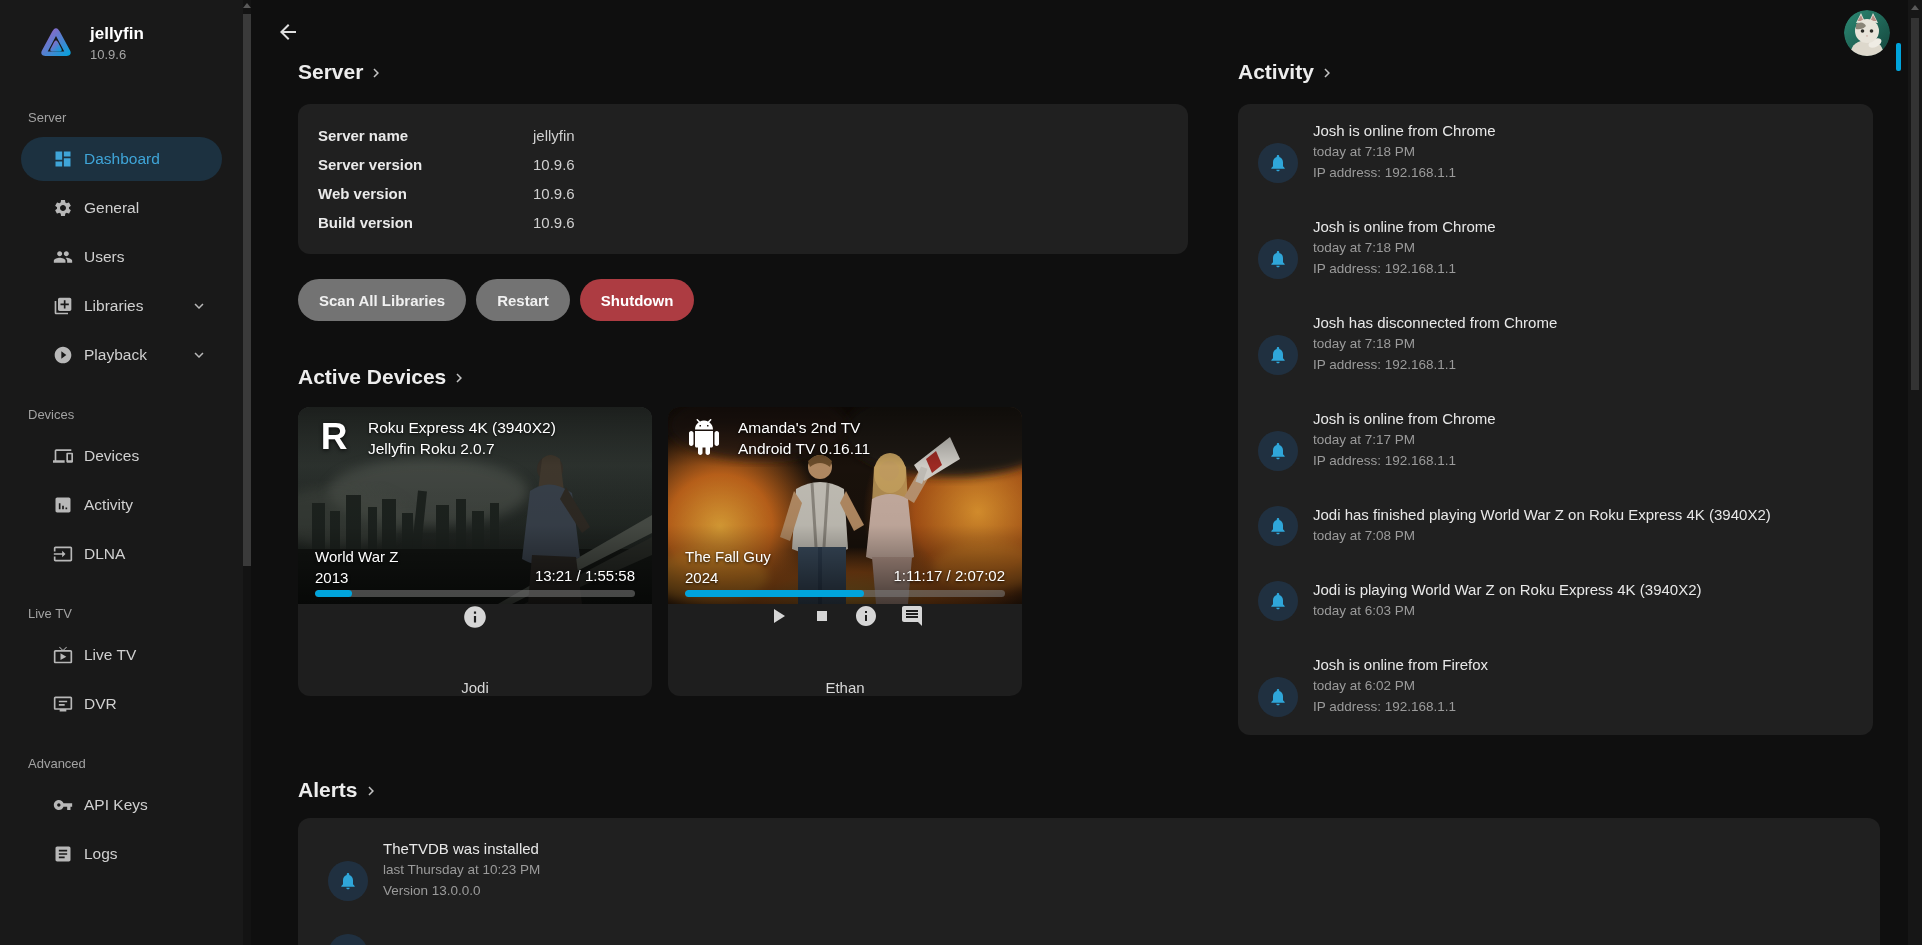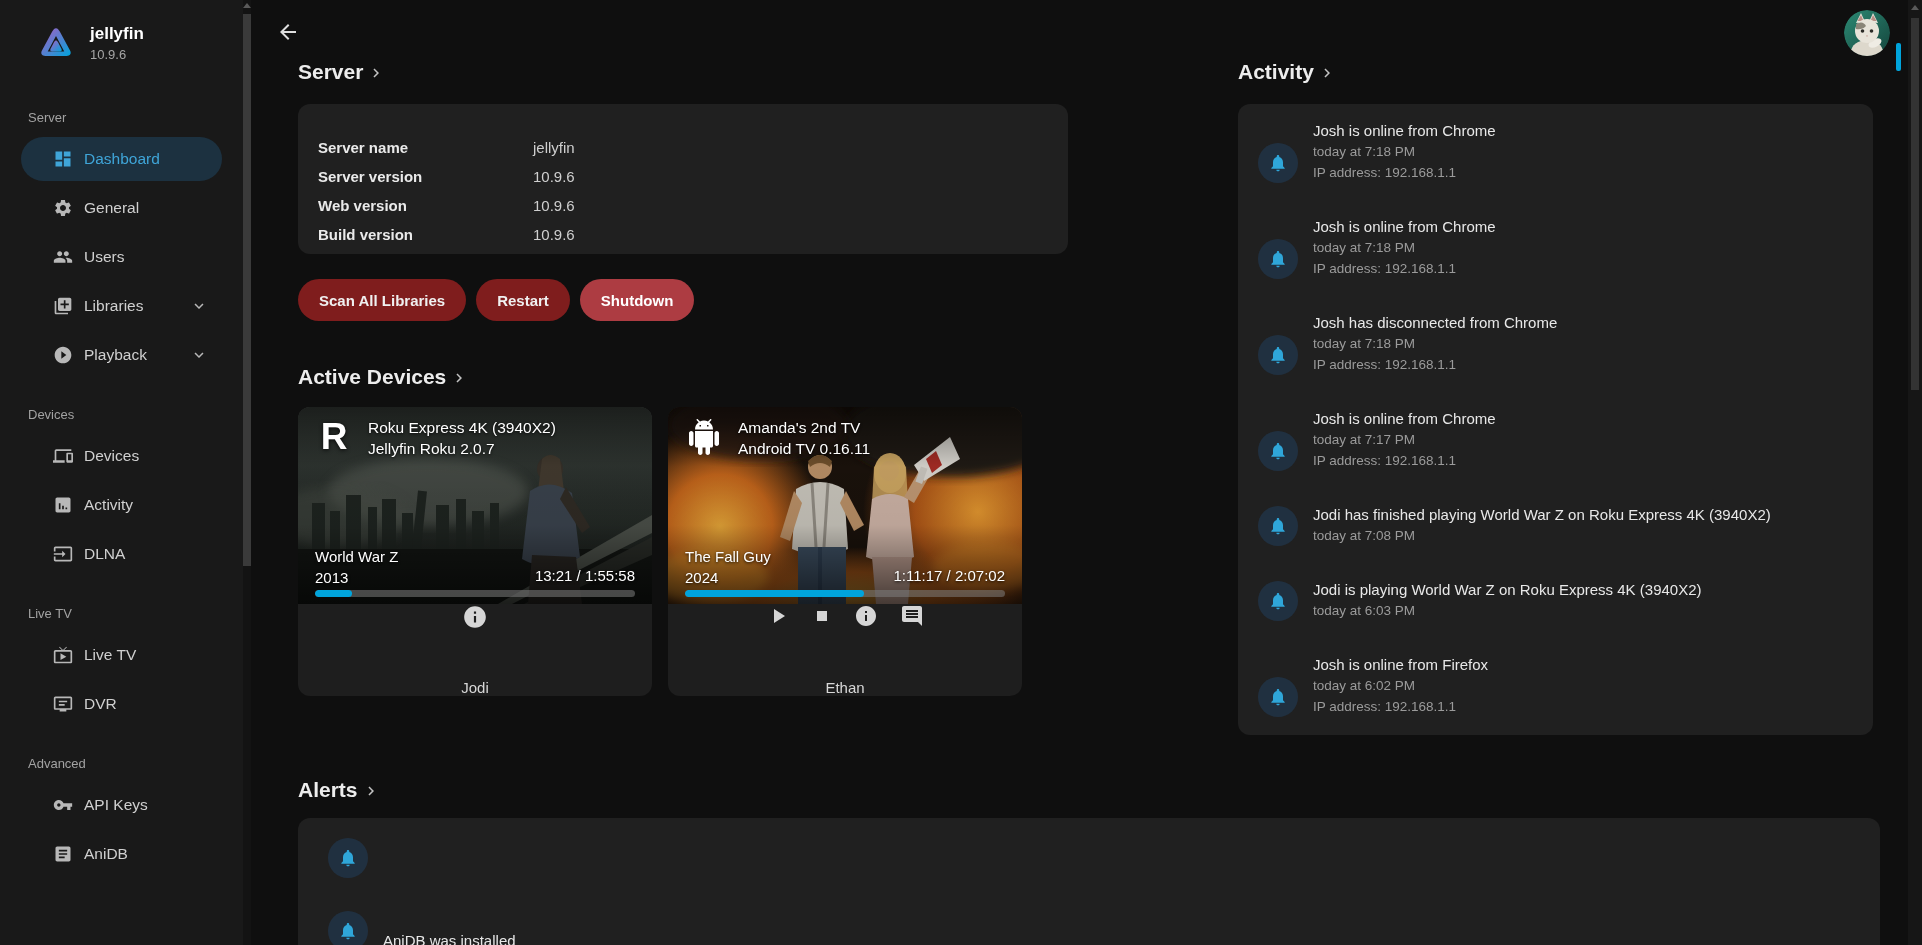--- a/index.html
+++ b/index.html
@@ -21,27 +21,27 @@
   .nav-item.active svg{fill:#3fa5d8}
   .sb-scrolltrack{position:absolute;left:243px;top:0;width:8px;height:945px;background:#131313}
   .sb-scrollthumb{position:absolute;left:0;top:14px;width:8px;height:552px;background:#3a3a3a}
   .scroll-arrow{position:absolute;width:0;height:0;border-left:4px solid transparent;border-right:4px solid transparent;border-bottom:5px solid #5a5a5a}
 
   
   .sec-head{position:absolute;display:flex;align-items:center;gap:4px;font-size:21px;font-weight:600;color:#ededed;cursor:pointer}
   .sec-head svg{fill:#c2c2c2;margin-top:2px}
 
   
-  .server-card{position:absolute;left:298px;top:104px;width:770px;height:150px;background:#202020;border-radius:12px;padding:29px 20px}
+  .server-card{position:absolute;left:298px;top:104px;width:890px;height:150px;background:#202020;border-radius:12px;padding:17px 20px}
   .srow{display:flex;height:29px;align-items:center;font-size:15px}
   .srow .lbl{width:215px;font-weight:700;color:#eaeaea}
   .srow .val{color:#cfcfcf}
 
   .btn-row{position:absolute;left:298px;top:279px;display:flex;gap:10px}
-  .btn{height:42px;border:none;border-radius:1000px;padding:0 21px;background:#7f1d1d;color:#f0f0f0;font-size:15px;font-weight:700;font-family:inherit;cursor:pointer}
+  .btn{height:42px;border:none;border-radius:1000px;padding:0 21px;background:#737373;color:#f0f0f0;font-size:15px;font-weight:700;font-family:inherit;cursor:pointer}
   .btn.danger{background:#ad3c42;color:#fff}
 
   
   .dev-card{position:absolute;top:407px;width:354px;height:289px;background:#1e1e1e;border-radius:12px;overflow:hidden}
   .dev-card .media{position:relative;width:100%;height:197px;overflow:hidden}
   .media .backdrop{position:absolute;inset:0}
   .media .shade{position:absolute;inset:0;background:linear-gradient(180deg,rgba(0,0,0,.55) 0%,rgba(0,0,0,.12) 30%,rgba(0,0,0,.15) 60%,rgba(0,0,0,.65) 100%)}
   .dev-head{position:absolute;top:10px;left:14px;display:flex;gap:12px;align-items:flex-start}
   .dev-head .plat{width:44px;display:flex;justify-content:center}
   .roku-r{font-size:37px;font-weight:800;color:#fff;line-height:40px;text-shadow:0 1px 4px rgba(0,0,0,.8)}
@@ -179,21 +179,21 @@
   <div class="nav-item">
     <svg width="20" height="20" viewBox="0 0 24 24">
         <path d="M12.65 10C11.83 7.67 9.61 6 7 6c-3.31 0-6 2.69-6 6s2.69 6 6 6c2.61 0 4.83-1.67 5.65-4H17v4h4v-4h2v-4H12.65zM7 14c-1.1 0-2-.9-2-2s.9-2 2-2 2 .9 2 2-.9 2-2 2z"></path>
       </svg>
     <span>API Keys</span>
   </div>
   <div class="nav-item">
     <svg width="20" height="20" viewBox="0 0 24 24">
         <path d="M19 3H5c-1.1 0-2 .9-2 2v14c0 1.1.9 2 2 2h14c1.1 0 2-.9 2-2V5c0-1.1-.9-2-2-2zm-5 14H7v-2h7v2zm3-4H7v-2h10v2zm0-4H7V7h10v2z"></path>
       </svg>
-    <span>AniDB</span>
+    <span>Logs</span>
   </div>
 </div>
 
 <div class="sb-scrolltrack">
   <div class="scroll-arrow" style="left:0;top:3px"></div>
   <div class="sb-scrollthumb"></div>
 </div>
 
 <div class="back-btn">
   <svg width="24" height="24" viewBox="0 0 24 24">
@@ -522,20 +522,25 @@
     </svg>
 </div>
 
 <div class="panel-card al-card">
   <div class="n-item">
     <div class="n-ava">
         <svg width="20" height="20" viewBox="0 0 24 24">
           <path d="M12 22c1.1 0 2-.9 2-2h-4c0 1.1.89 2 2 2zm6-6v-5c0-3.07-1.64-5.64-4.5-6.32V4c0-.83-.67-1.5-1.5-1.5s-1.5.67-1.5 1.5v.68C7.63 5.36 6 7.92 6 11v5l-2 2v1h16v-1l-2-2z"></path>
         </svg>
       </div>
+    <div class="n-txt">
+      <div class="n-title">TheTVDB was installed</div>
+      <div class="n-sub">last Thursday at 10:23 PM</div>
+      <div class="n-sub">Version 13.0.0.0</div>
+    </div>
   </div>
   <div class="n-item">
     <div class="n-ava">
         <svg width="20" height="20" viewBox="0 0 24 24">
           <path d="M12 22c1.1 0 2-.9 2-2h-4c0 1.1.89 2 2 2zm6-6v-5c0-3.07-1.64-5.64-4.5-6.32V4c0-.83-.67-1.5-1.5-1.5s-1.5.67-1.5 1.5v.68C7.63 5.36 6 7.92 6 11v5l-2 2v1h16v-1l-2-2z"></path>
         </svg>
       </div>
     <div class="n-txt">
       <div class="n-title">AniDB was installed</div>
 

